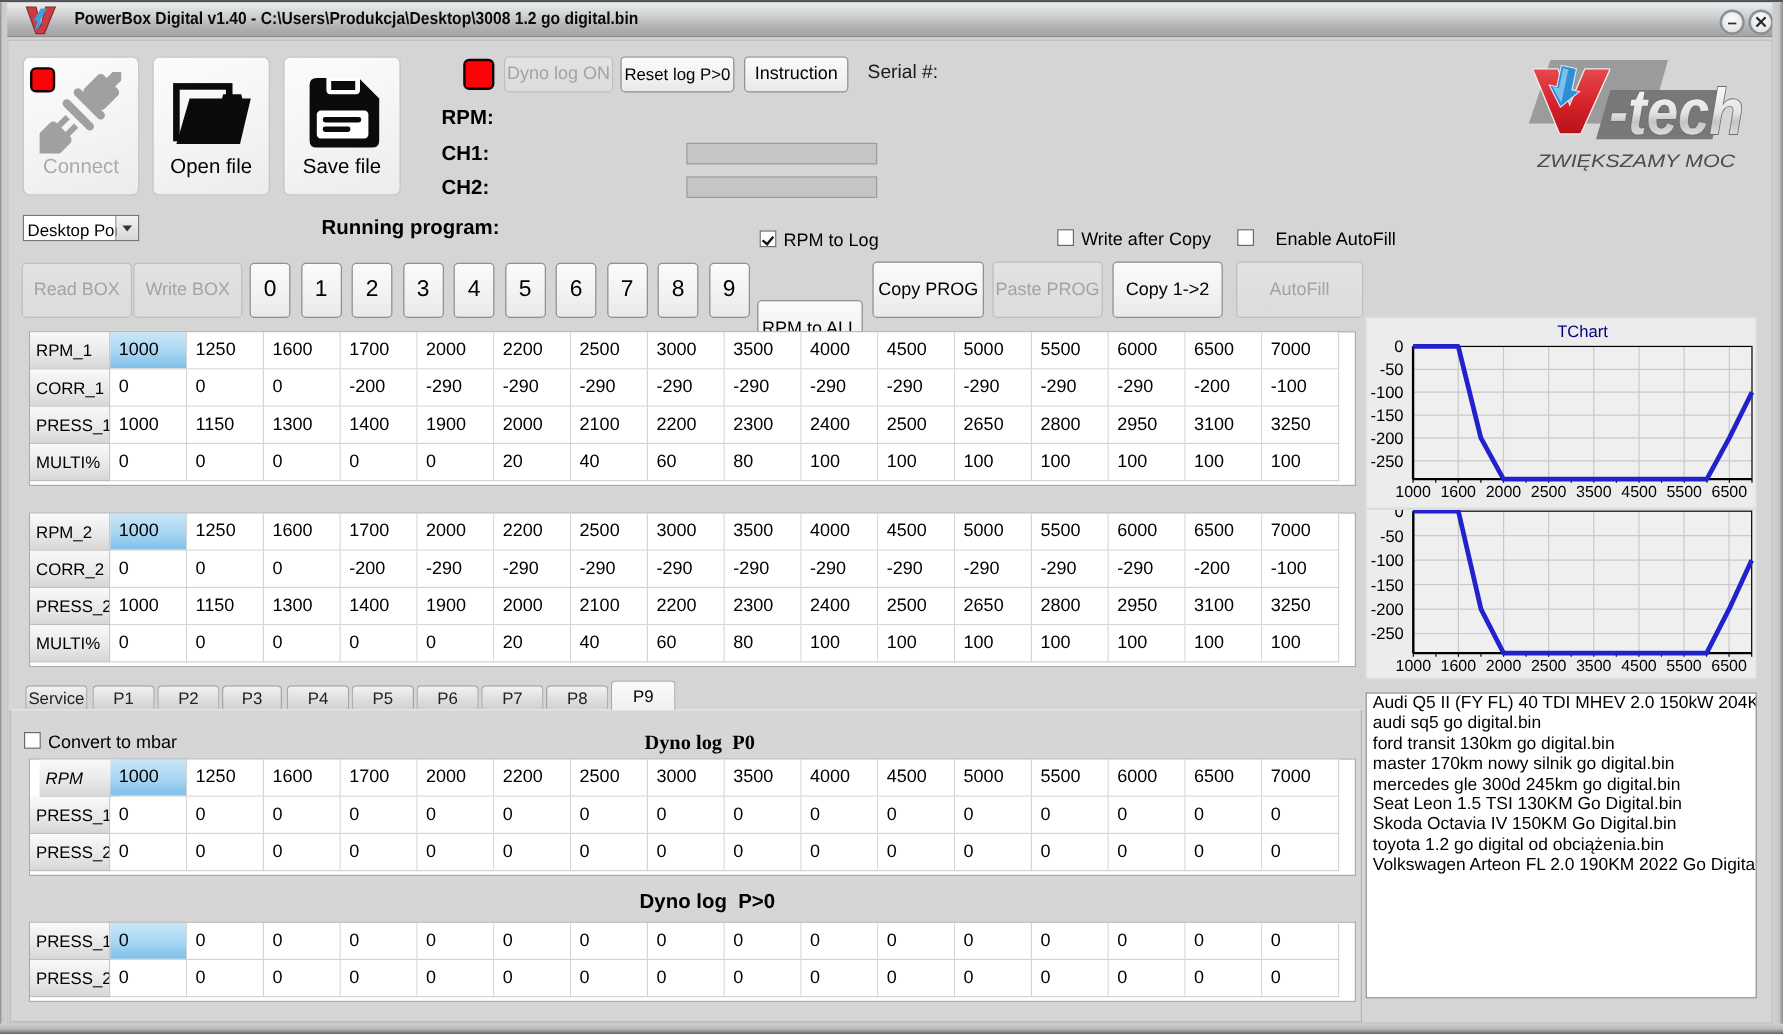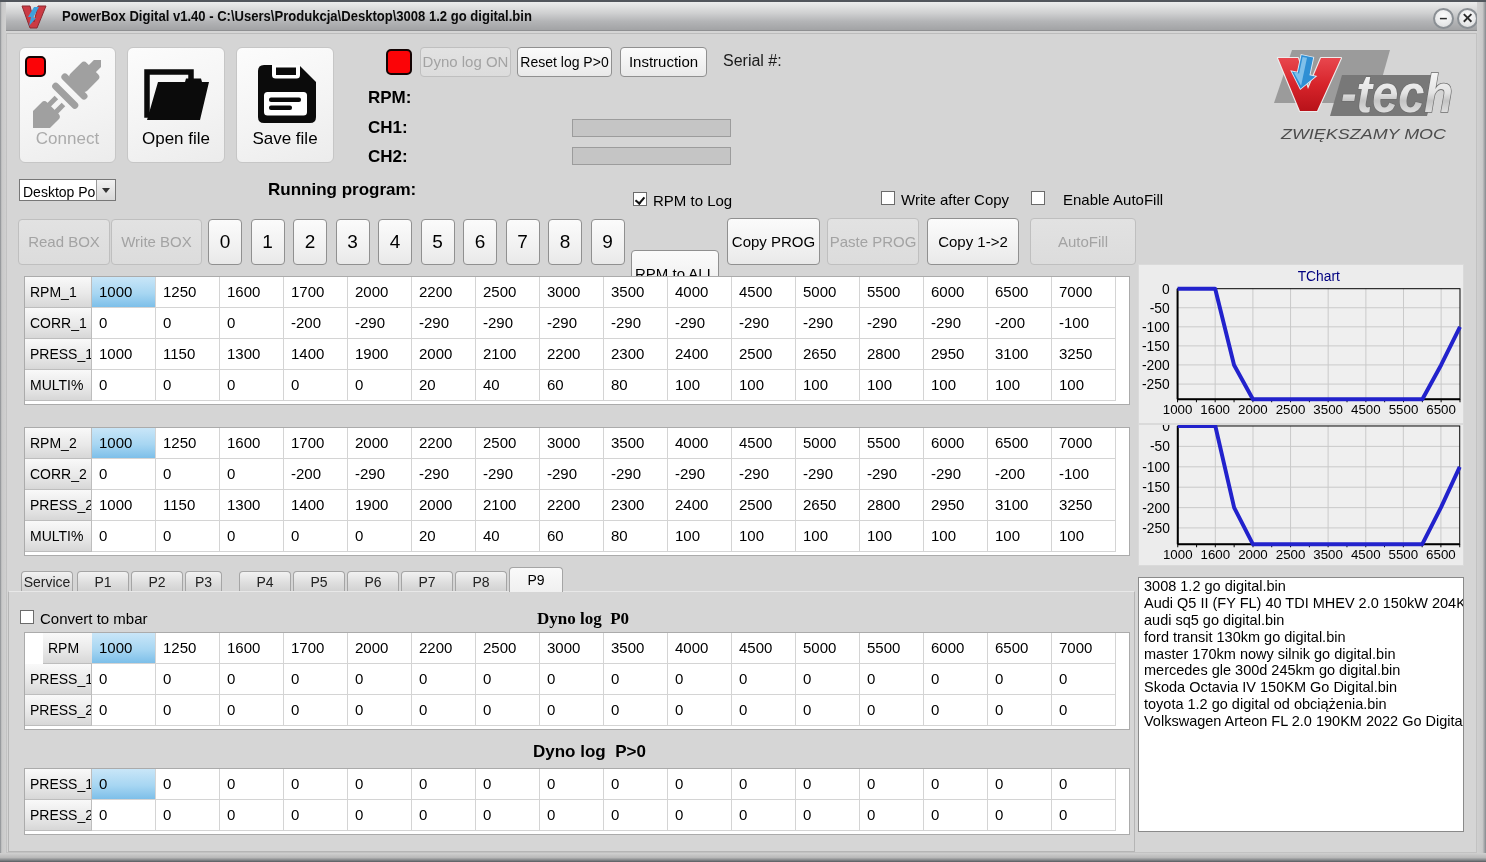--- a/index.html
+++ b/index.html
@@ -318,32 +318,32 @@
     <div class="gc" style="left:771px;top:93px;width:64px;height:31px;">100</div>
     <div class="gc" style="left:835px;top:93px;width:64px;height:31px;">100</div>
     <div class="gc" style="left:899px;top:93px;width:64px;height:31px;">100</div>
     <div class="gc" style="left:963px;top:93px;width:64px;height:31px;">100</div>
     <div class="gc" style="left:1027px;top:93px;width:64px;height:31px;">100</div>
   </div>
 <div class="abs" id="page"></div>
 <div class="tab" style="left:21px;width:52px;">Service</div>
 <div class="tab" style="left:77px;width:52px;">P1</div>
 <div class="tab" style="left:131px;width:52px;">P2</div>
-<div class="tab" style="left:185px;width:37px;">P3</div>
+<div class="tab" style="left:185px;width:50px;">P3</div>
 <div class="tab" style="left:239px;width:52px;">P4</div>
 <div class="tab" style="left:293px;width:52px;">P5</div>
 <div class="tab" style="left:347px;width:52px;">P6</div>
 <div class="tab" style="left:401px;width:52px;">P7</div>
 <div class="tab" style="left:455px;width:52px;">P8</div>
 <div class="tab act" style="left:509px;width:54px;">P9</div>
 <div class="cb" style="left:20px;top:610px;"></div>
 <div class="cblbl" style="left:40px;top:610px;">Convert to mbar</div>
 <div class="h2" style="left:537px;top:609px;font-family:Liberation Serif, serif;">Dyno log&nbsp; P0</div>
 <div class="grid" style="left:24px;top:632px;width:1106px;height:98px;">
-    <div class="gc gh" style="left:18px;top:0px;width:67px;height:31px;">RPM</div>
+    <div class="gc gh" style="left:8px;top:0px;width:67px;height:31px;font-style:italic;">RPM</div>
     <div class="gc gsel" style="left:67px;top:0px;width:64px;height:31px;">1000</div>
     <div class="gc" style="left:131px;top:0px;width:64px;height:31px;">1250</div>
     <div class="gc" style="left:195px;top:0px;width:64px;height:31px;">1600</div>
     <div class="gc" style="left:259px;top:0px;width:64px;height:31px;">1700</div>
     <div class="gc" style="left:323px;top:0px;width:64px;height:31px;">2000</div>
     <div class="gc" style="left:387px;top:0px;width:64px;height:31px;">2200</div>
     <div class="gc" style="left:451px;top:0px;width:64px;height:31px;">2500</div>
     <div class="gc" style="left:515px;top:0px;width:64px;height:31px;">3000</div>
     <div class="gc" style="left:579px;top:0px;width:64px;height:31px;">3500</div>
     <div class="gc" style="left:643px;top:0px;width:64px;height:31px;">4000</div>
@@ -518,26 +518,26 @@
     <text x="190.5" y="136" font-size="13.5" fill="#000" text-anchor="middle" font-family="Liberation Sans">3500</text>
     <text x="228.7" y="136" font-size="13.5" fill="#000" text-anchor="middle" font-family="Liberation Sans">4500</text>
     <text x="266.8" y="136" font-size="13.5" fill="#000" text-anchor="middle" font-family="Liberation Sans">5500</text>
     <text x="304.9" y="136" font-size="13.5" fill="#000" text-anchor="middle" font-family="Liberation Sans">6500</text>
     <rect x="38" y="1" width="286" height="120" fill="none" stroke="#000" stroke-width="1"></rect>
     <line x1="38" y1="1" x2="38" y2="121" stroke="#000" stroke-width="2"></line>
     <line x1="38" y1="121" x2="324" y2="121" stroke="#000" stroke-width="2"></line>
     <polyline points="38.0,1.0 57.1,1.0 76.1,1.0 95.2,83.8 114.3,121.0 133.3,121.0 152.4,121.0 171.5,121.0 190.5,121.0 209.6,121.0 228.7,121.0 247.7,121.0 266.8,121.0 285.9,121.0 304.9,83.8 324.0,42.4" fill="none" stroke="#2222cc" stroke-width="4" stroke-linejoin="round"></polyline>
   </svg>
 <div class="abs" id="listbox">
-    <div>3008 1.2 go digital.bin</div>
     <div>Audi Q5 II (FY FL) 40 TDI MHEV 2.0 150kW 204KM (</div>
     <div>audi sq5 go digital.bin</div>
     <div>ford transit 130km go digital.bin</div>
     <div>master 170km nowy silnik go digital.bin</div>
     <div>mercedes gle 300d 245km go digital.bin</div>
+    <div>Seat Leon 1.5 TSI 130KM Go Digital.bin</div>
     <div>Skoda Octavia IV 150KM Go Digital.bin</div>
     <div>toyota 1.2 go digital od obciążenia.bin</div>
     <div>Volkswagen Arteon FL 2.0 190KM 2022 Go Digital Au</div>
   </div>
 <svg class="abs" style="left:1264px;top:42px" width="200" height="105" viewBox="0 0 200 105">
 <defs>
 <linearGradient id="silver" x1="0" y1="0" x2="0" y2="1">
  <stop offset="0" stop-color="#ffffff"></stop>
         <stop offset="0.5" stop-color="#e3e3e3"></stop>
  <stop offset="0.63" stop-color="#c4c4c4"></stop>

